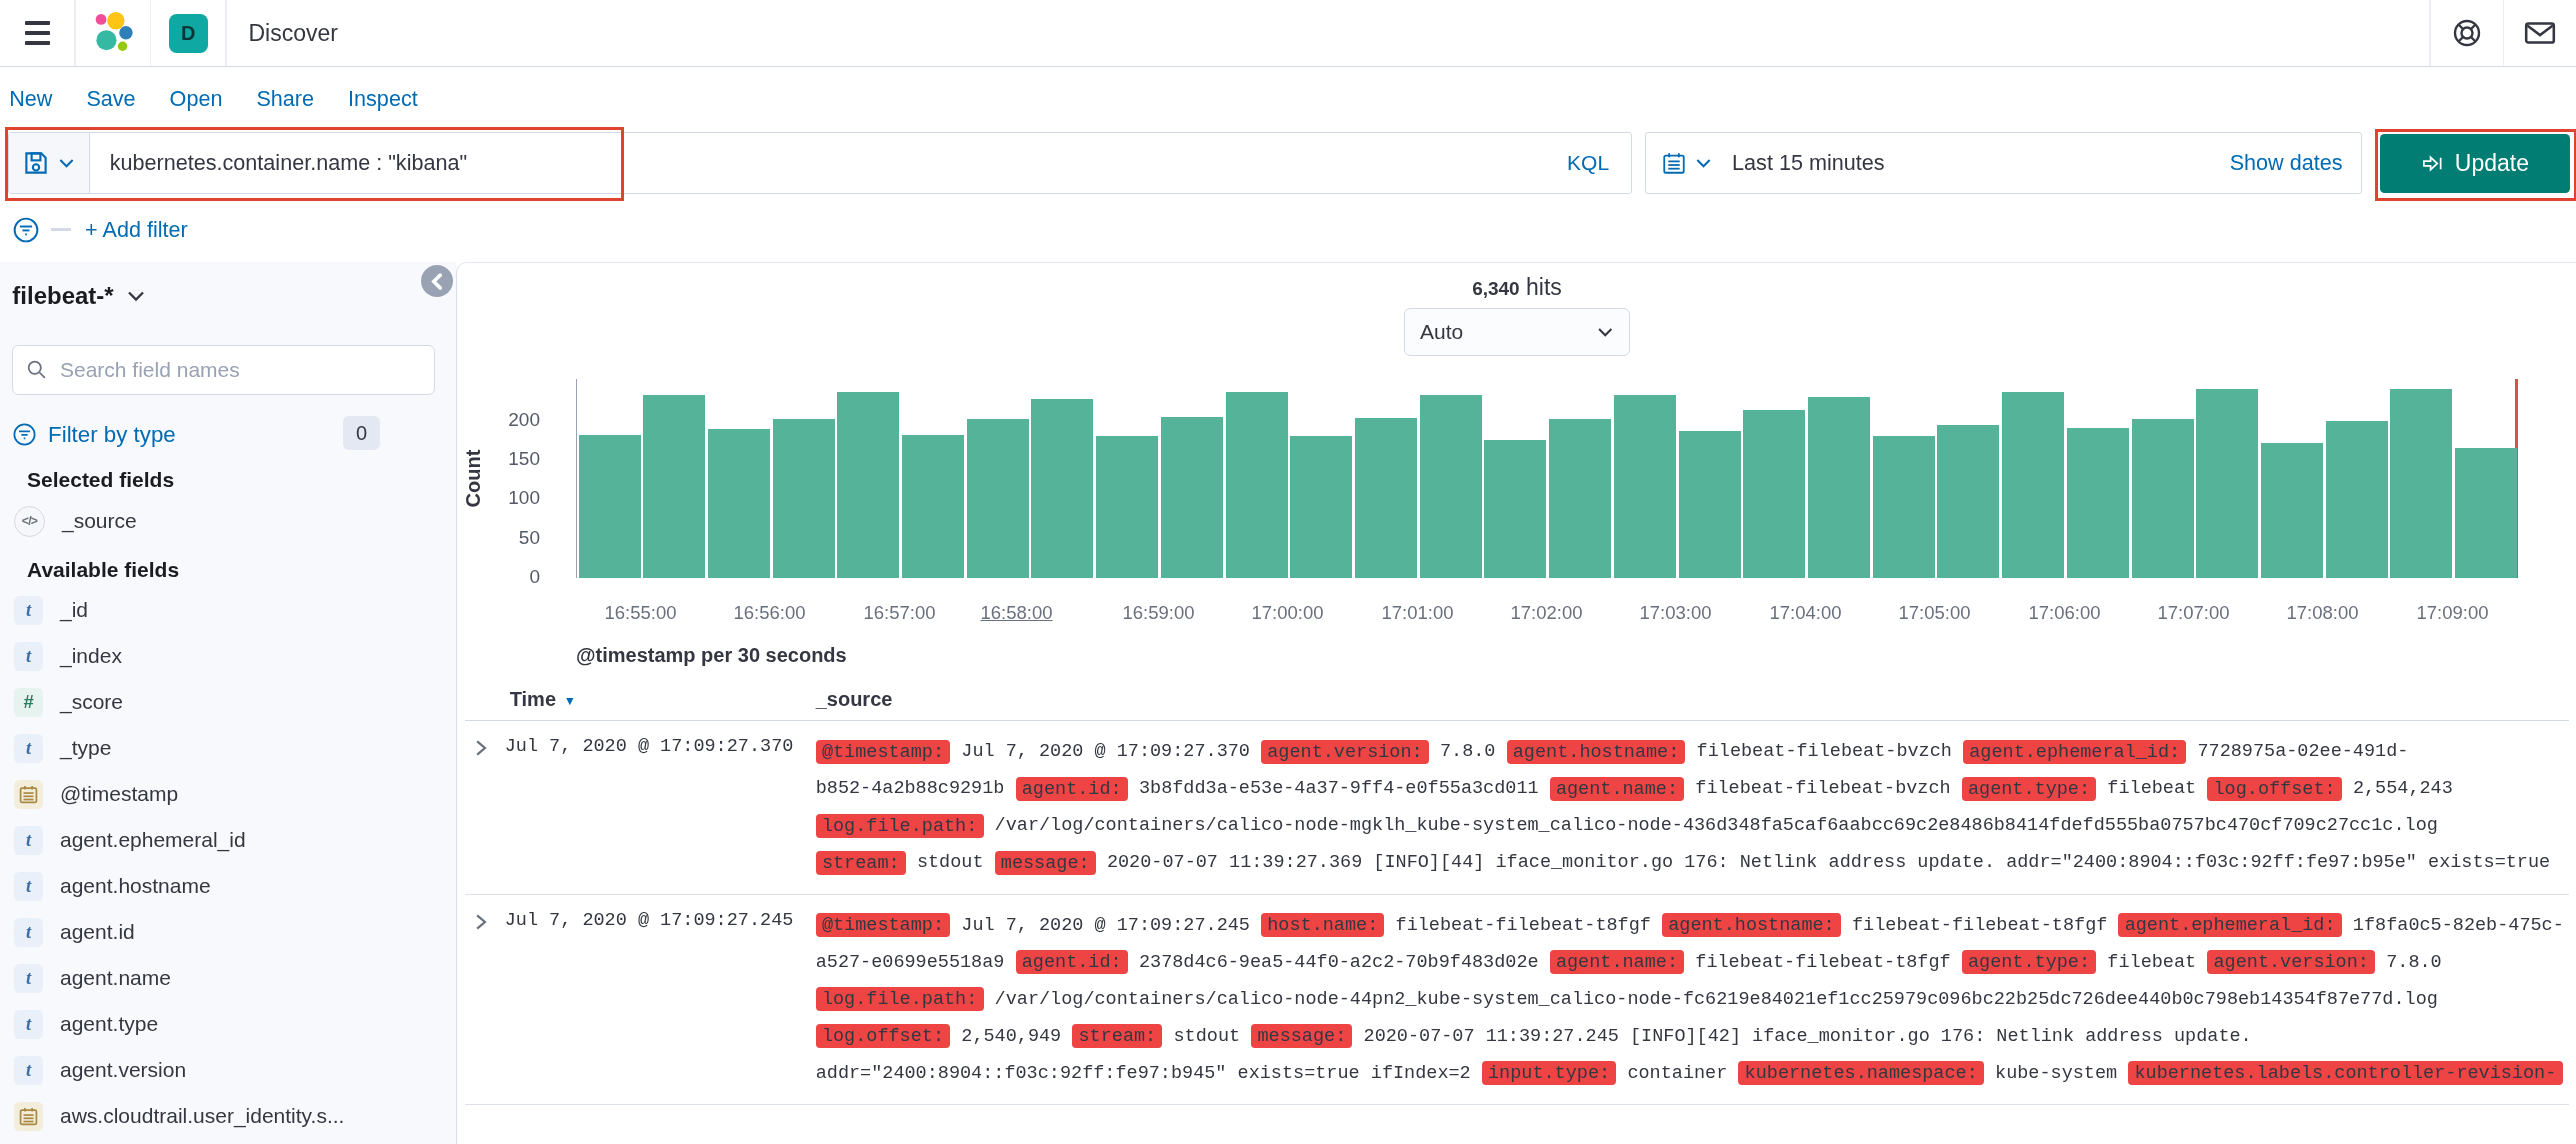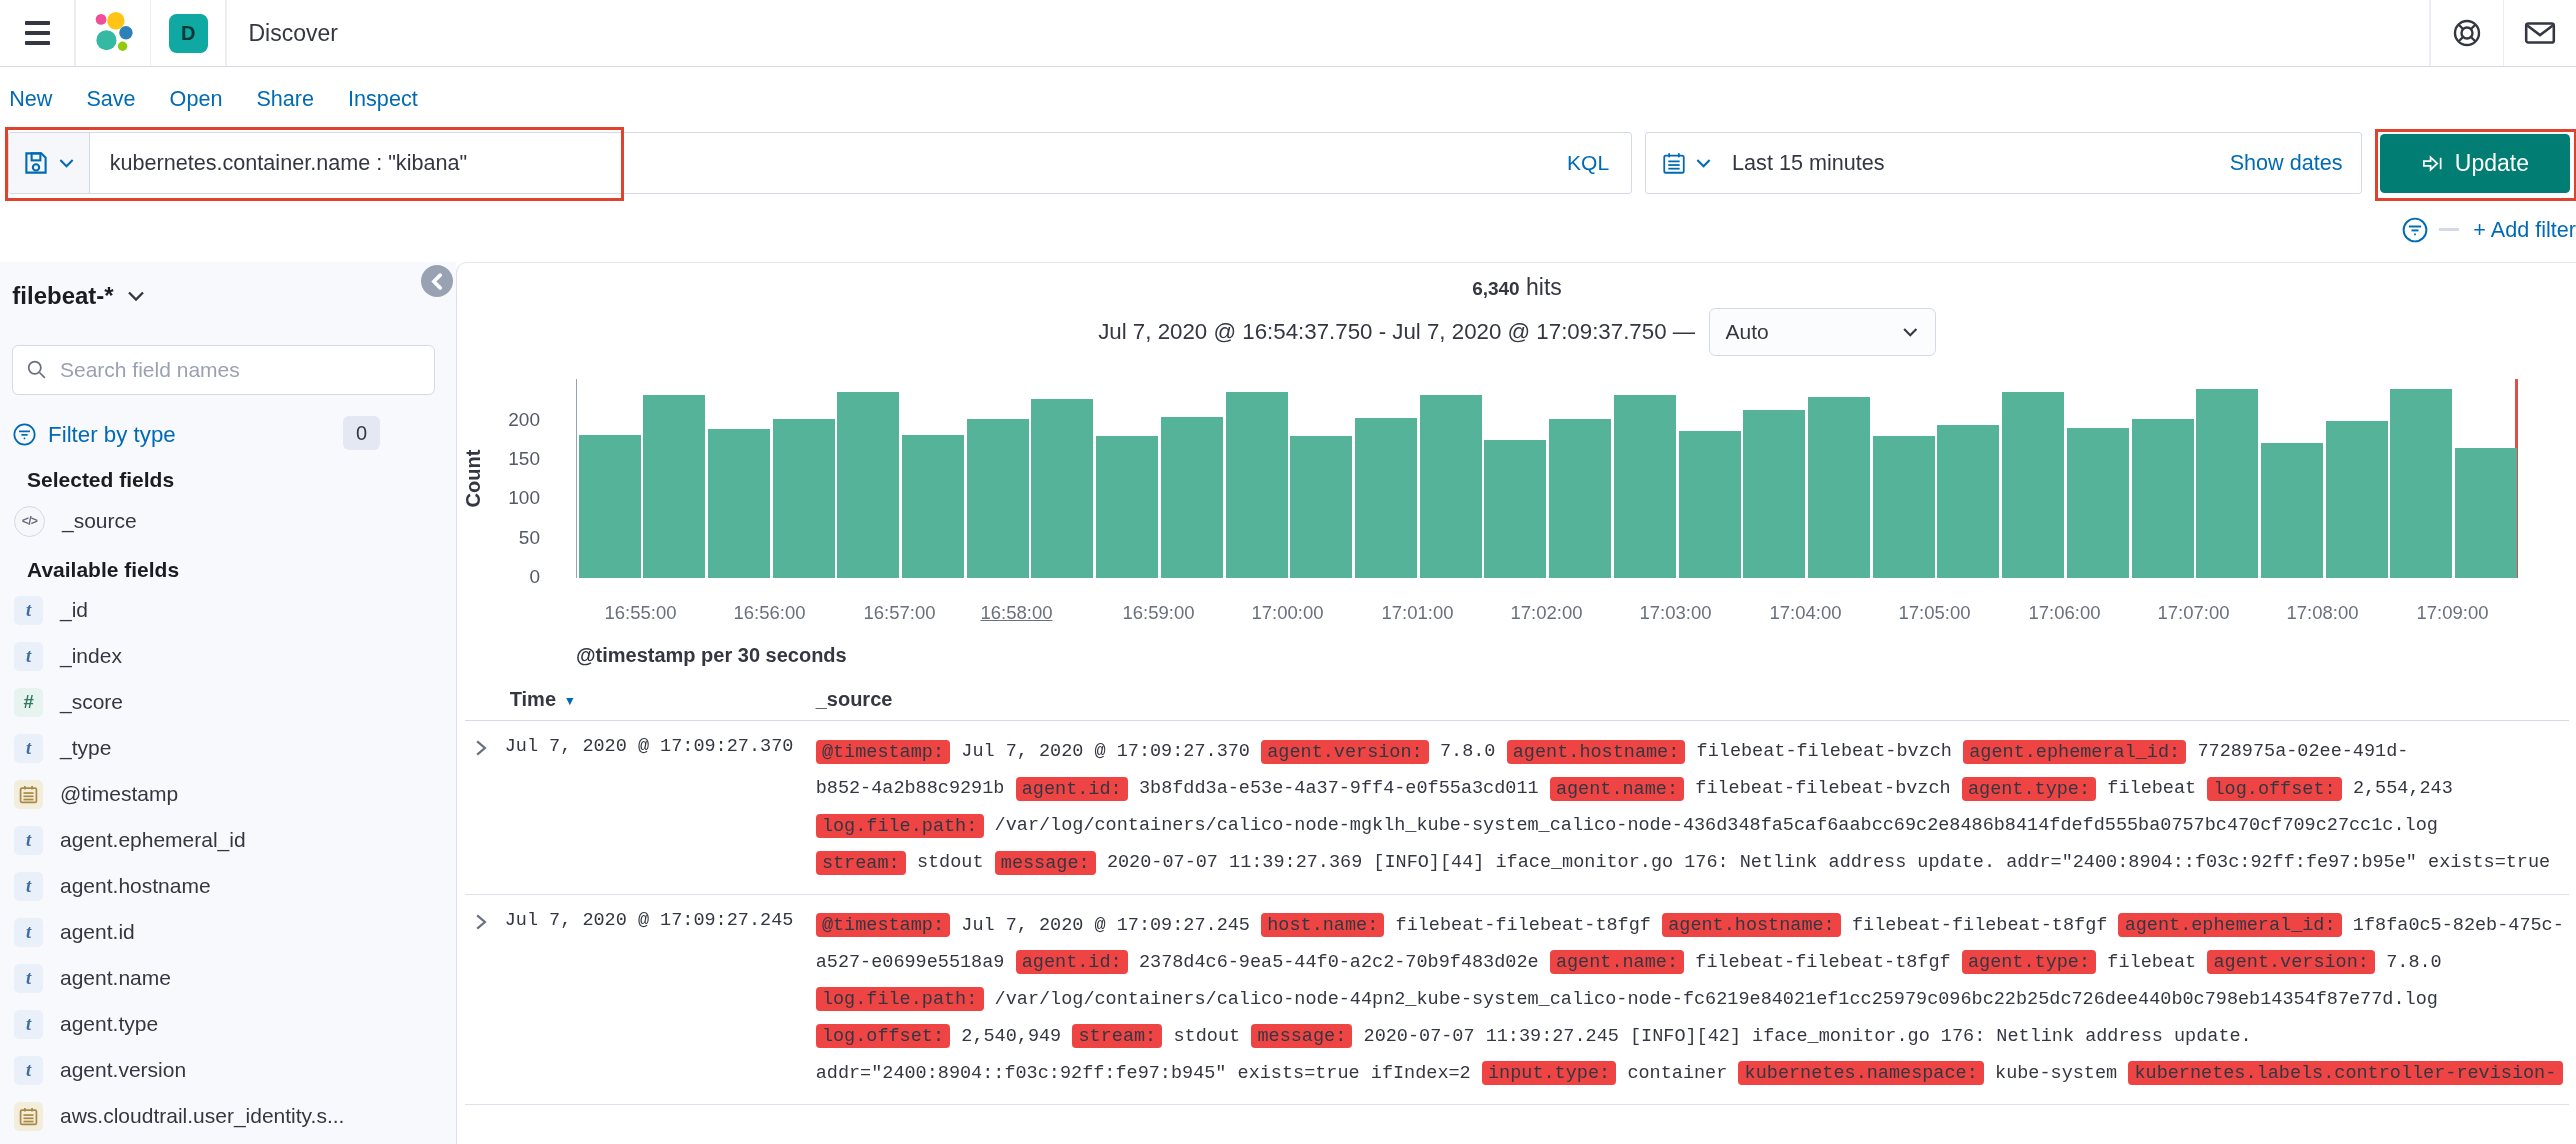--- a/index.html
+++ b/index.html
@@ -37,21 +37,21 @@
   .cal-seg{display:flex;align-items:center;gap:7.7px;padding:0 14px 0 15.4px;cursor:pointer;}
   .time-range{font-size:21.6px;color:#343741;margin-left:6px;flex:1;}
   .show-dates{font-size:21.6px;color:#006bb4;padding-right:18.5px;cursor:pointer;}
   .update-btn{position:absolute;left:2380px;top:1.5px;width:190px;height:59px;background:#017d73;
     border:none;border-radius:4.6px;color:#fff;font-size:23px;font-weight:500;display:flex;
     align-items:center;justify-content:center;gap:10.8px;cursor:pointer;font-family:inherit;}
   .annot{position:absolute;border:3.1px solid #e0432d;pointer-events:none;}
   .annot-query{left:4.6px;top:-4.6px;width:613px;height:68px;}
   .annot-update{left:2375px;top:-3.1px;width:196px;height:66px;}
   
-  .filter-row{position:absolute;left:0;top:197px;width:2576px;height:65px;display:flex;align-items:center;justify-content:flex-end;}
+  .filter-row{position:absolute;left:0;top:197px;width:2576px;height:65px;display:flex;align-items:center;}
   .filter-dash{width:20px;height:3.1px;background:#d3dae6;margin:0 14px 0 10.8px;}
   .add-filter{color:#006bb4;font-size:21.6px;cursor:pointer;}
   
   .sidebar{position:absolute;left:0;top:262px;width:456px;height:883px;background:#f8f9fc;}
   .ip-row{display:flex;align-items:center;gap:12.3px;padding:20px 0 0 12.3px;cursor:pointer;}
   .ip-name{font-size:24px;font-weight:700;color:#1a1c21;}
   .collapse-btn{position:absolute;left:421px;top:265px;width:32px;height:32px;border-radius:50%;
     background:#98a2b3;border:none;display:flex;align-items:center;justify-content:center;cursor:pointer;}
   .field-search{position:absolute;left:12.3px;top:83px;width:396px;height:48px;background:#fff;
     border:1.5px solid #d3dae6;border-radius:6.2px;display:flex;align-items:center;gap:10.8px;padding:0 12.3px;}
@@ -329,21 +329,20 @@
     <polyline points="9,2 3,8 9,14"></polyline>
   </svg>
 </button>
 
 <main class="panel">
   <div class="hits-line">
     <span class="hits-count">6,340</span>
     <span>hits</span>
   </div>
   <div class="range-row">
-    <span class="range-label">Jul 7, 2020 @ 16:54:37.750 - Jul 7, 2020 @ 17:09:37.750 —</span>
     <div class="interval-select">
       <span class="val">Auto</span>
       <svg width="18.5" height="12.3" viewBox="0 0 16 12" fill="none" stroke="#343741" stroke-width="2">
         <polyline points="2,3 8,9 14,3"></polyline>
       </svg>
     </div>
   </div>
 
   <div class="y-count">
       <span>Count</span>

